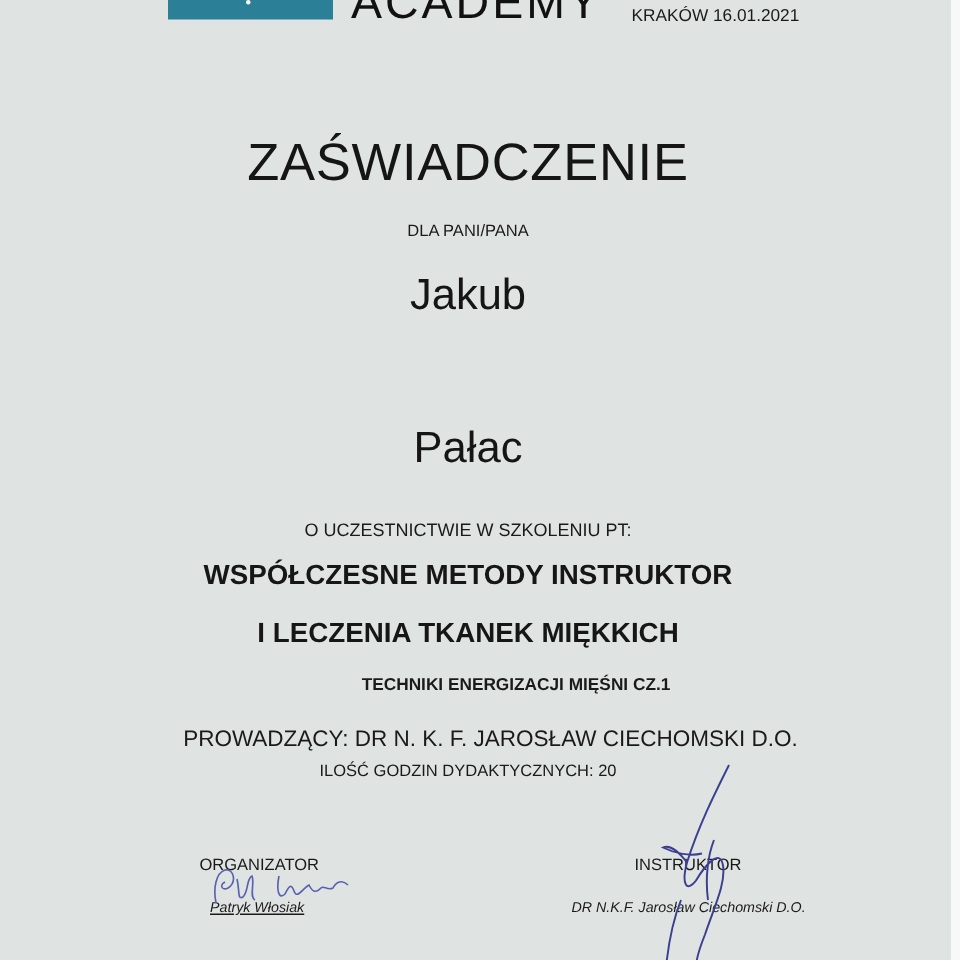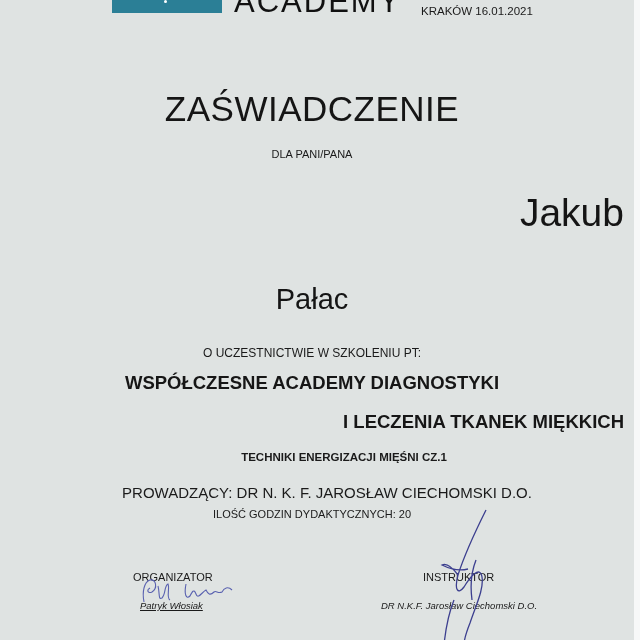--- a/index.html
+++ b/index.html
@@ -11,25 +11,25 @@
     color:#111;
   }
   .right-strip { position:absolute; right:0; top:0; width:6px; height:640px; background:#f7f8f8; }
   .logo-box { position:absolute; left:112px; top:0; width:110px; height:13px; background:#2b7f96; }
   .logo-dot { position:absolute; left:164px; top:0; width:3px; height:3px; background:#fff; border-radius:50%; }
   .academy { position:absolute; left:234px; top:-16px; font-size:31px; letter-spacing:2px; font-weight:400; color:#111; white-space:nowrap; }
   .place-date { position:absolute; left:421px; top:5px; font-size:11.5px; color:#1a1a1a; white-space:nowrap; }
   .center { position:absolute; left:0; width:624px; text-align:center; white-space:nowrap; }
   .title { top:89px; font-size:35px; letter-spacing:0.5px; color:#151515; }
   .for-label { top:148px; font-size:11px; color:#1a1a1a; }
-  .first-name { top:191px; font-size:39px; color:#151515;text-align:right; }
+  .first-name { top:181px; font-size:29px; color:#151515; }
   .last-name { top:236px; font-size:29px; color:#151515;margin-top:47px; }
   .participation { top:346px; font-size:12px; color:#1a1a1a; }
   .course-1 { top:372px; font-size:18.5px; font-weight:700; color:#161616; }
-  .course-2 { top:411px; font-size:18.5px; font-weight:700; color:#161616;text-align:right; }
+  .course-2 { top:411px; font-size:18.5px; font-weight:700; color:#161616; }
   .subtitle { top:451px; font-size:11.5px; font-weight:700; color:#1a1a1a;padding-left:32px; }
   .leader { top:484px; font-size:15px; color:#1a1a1a;margin-left:15px; }
   .hours { top:508px; font-size:11px; color:#1a1a1a; }
   .sig-label { position:absolute; font-size:11px; color:#1a1a1a; white-space:nowrap;text-align:right; }
   .org-label { left:133px; top:571px; }
   .instr-label { left:423px; top:571px; }
   .sig-name { position:absolute; font-size:9.5px; font-style:italic; color:#1a1a1a; white-space:nowrap; }
   .org-name { left:140px; top:600px;text-decoration:underline; }
   .instr-name { left:381px; top:600px; }
   svg.sig { position:absolute; pointer-events:none; }
@@ -43,21 +43,21 @@
 <div class="logo-dot"></div>
 <div class="academy">ACADEMY</div>
 <div class="place-date">KRAKÓW 16.01.2021</div>
 
 <div class="center title">ZAŚWIADCZENIE</div>
 <div class="center for-label">DLA PANI/PANA</div>
 <div class="center first-name">Jakub</div>
 <div class="center last-name">Pałac</div>
 
 <div class="center participation">O UCZESTNICTWIE W SZKOLENIU PT:</div>
-<div class="center course-1">WSPÓŁCZESNE ACADEMY DIAGNOSTYKI</div>
+<div class="center course-1">WSPÓŁCZESNE METODY INSTRUKTOR</div>
 <div class="center course-2">I LECZENIA TKANEK MIĘKKICH</div>
 <div class="center subtitle">TECHNIKI ENERGIZACJI MIĘŚNI  CZ.1</div>
 <div class="center leader">PROWADZĄCY:  DR N. K. F. JAROSŁAW CIECHOMSKI D.O.</div>
 <div class="center hours">ILOŚĆ GODZIN DYDAKTYCZNYCH: 20</div>
 
 <div class="sig-label org-label">ORGANIZATOR</div>
 <div class="sig-name org-name">Patryk Włosiak</div>
 <div class="sig-label instr-label">INSTRUKTOR</div>
 <div class="sig-name instr-name">DR N.K.F.  Jarosław Ciechomski D.O.</div>
 

